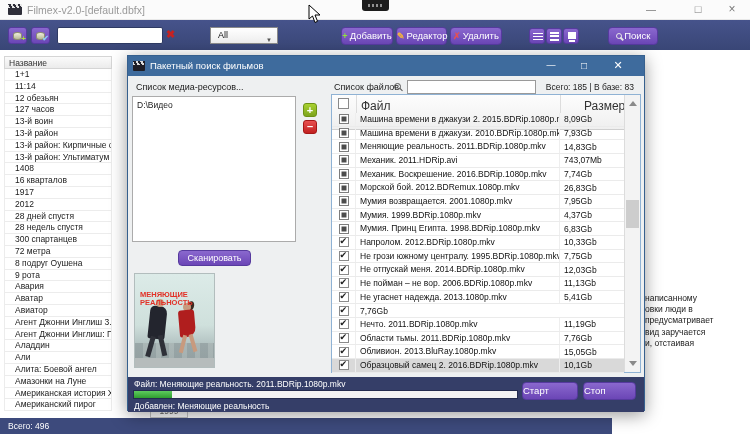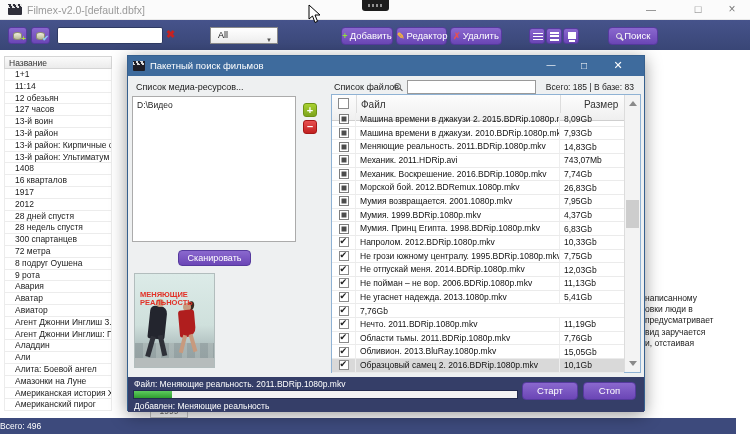--- a/index.html
+++ b/index.html
@@ -56,22 +56,22 @@
   .mrow { height:11.8px; background:#fff; border:1px solid #ececec; border-top:none; font-size:8.5px; color:#1a1a1a;
      line-height:11px; padding-left:10px; white-space:nowrap; overflow:hidden; }
 
   
   .bg-desc { position:absolute; left:645px; top:293px; width:104px; font-size:8.5px; color:#222; line-height:11.2px; }
   .partial-cell { position:absolute; left:150px; top:411px; width:38px; height:7px; overflow:hidden; background:#fff;
      border:1px solid #c6c6c6; border-top:none; }
   .partial-cell span { position:relative; top:-5px; display:block; text-align:center; font-size:8.5px; color:#666; }
 
   
-  .statusbar { position:absolute; left:0; top:418px; width:736px; height:16px; background:#3d4a7c; color:#fff;
-     font-size:8.5px; line-height:16px; }
+  .statusbar { position:absolute; left:0; top:418px; width:612px; height:16px; background:#3d4a7c; color:#fff;
+     font-size:8.5px; line-height:16px; padding-left:8px; }
 
   
   .dialog { position:absolute; left:127px; top:55px; width:518px; height:356px; background:#eef0f1;
      border:1px solid #36608e; box-shadow:0 4px 16px rgba(0,0,0,.4); z-index:40; }
   .dlg-title { position:absolute; left:0; top:0; width:100%; height:20px; background:#3e6b9d; }
   .dlg-icon { position:absolute; left:5px; top:5px; width:12px; height:10px; background:#1e1e26; border-radius:1px; }
   .dlg-icon::before { content:""; position:absolute; left:0; top:0; width:12px; height:3.5px;
      background:repeating-linear-gradient(60deg,#ddd 0 2px,#1e1e26 2px 4px); }
   .dlg-title-text { position:absolute; left:22px; top:4px; font-size:9.5px; color:#fff; }
   .dwc { position:absolute; top:0; width:30px; height:20px; color:#fff; font-size:9px; text-align:center; line-height:19px; }
@@ -110,22 +110,22 @@
   .fig-wom-hair { position:absolute; left:52px; top:27px; width:7px; height:10px; background:#3c2a22; border-radius:50%;
      transform:rotate(20deg); }
   .fig-wom-dress { position:absolute; left:44px; top:36px; width:16px; height:27px; background:#b01e1e;
      border-radius:3px 3px 9px 2px; transform:rotate(-5deg); }
   .wleg { position:absolute; width:4px; height:18px; background:#c89a7e; }
   .wleg1 { left:46px; top:61px; transform:rotate(14deg); }
   .wleg2 { left:56px; top:60px; transform:rotate(-16deg); }
 
   
   .file-panel { position:absolute; left:203px; top:38px; width:310px; height:279px; background:#fff; border:1px solid #8fb2d4; }
-  .fp-header { position:absolute; left:0; top:0; width:292px; height:26px; background:linear-gradient(#fdfdfd,#efefef);
-     border-bottom:1px solid #cfcfcf; font-size:10px; color:#333; }
+  .fp-header { position:absolute; left:0; top:0; width:292px; height:35px; background:linear-gradient(#fdfdfd,#efefef);
+     border-bottom:1px solid #cfcfcf; font-size:12px; color:#333; }
   .fp-header .hsep1 { position:absolute; left:24px; top:0; width:1px; height:18px; background:#ddd; }
   .fp-header .hsep2 { position:absolute; left:228px; top:0; width:1px; height:18px; background:#ddd; }
   .hd-cb { position:absolute; left:6px; top:3px; width:11px; height:11px; background:#fff; border:1px solid #8a8a8a; }
   .hd-file { position:absolute; left:29px; top:4px; }
   .hd-size { position:absolute; left:252px; top:4px; }
   .rows-wrap { position:absolute; left:0; top:18px; width:292px; }
   .frow { display:flex; height:13.68px; border-bottom:1px solid #ebebeb; font-size:8.5px; color:#111; align-items:center; }
   .frow.selected { background:#d9d9d9; }
   .fc-cb { width:24px; display:flex; justify-content:center; align-self:stretch; align-items:center;
      border-right:1px solid #eee; }
@@ -142,21 +142,21 @@
   .arr-dn { bottom:6px; border-top:5px solid #8a8a8a; }
   .thumb { position:absolute; left:1px; top:105px; width:13px; height:28px; background:#cdcdcd; }
 
   
   .dlg-footer { position:absolute; left:0; top:321px; width:100%; height:35px; background:#353e68; }
   .ft-file { position:absolute; left:6px; top:2px; font-size:8.5px; color:#fff; white-space:nowrap; }
   .progress { position:absolute; left:5px; top:13px; width:385px; height:9px; background:#f2f2f2; border:1px solid #232b4e; }
   .progress-fill { height:100%; background:linear-gradient(#5ecb5e,#2f9e2f); }
   .ft-added { position:absolute; left:6px; top:24px; font-size:8.5px; color:#fff; white-space:nowrap; }
   .ft-btn { position:absolute; top:5px; height:18px; background:linear-gradient(#8a68ce,#6b46b6); border:1px solid #563a9e;
-     border-radius:4px; color:#fff; font-size:9.5px; line-height:16px; text-align:center; }
+     border-radius:4px; color:#fff; font-size:9.5px; line-height:16px; text-align:left; }
 </style>
 </head>
 <body>
 
 <div id="screen">
 
   <div class="titlebar">
     <span class="app-icon"></span>
     <span class="title-text">Filmex-v2.0-[default.dbfx]</span>
     <span class="wc" style="left:634px;">—</span>

